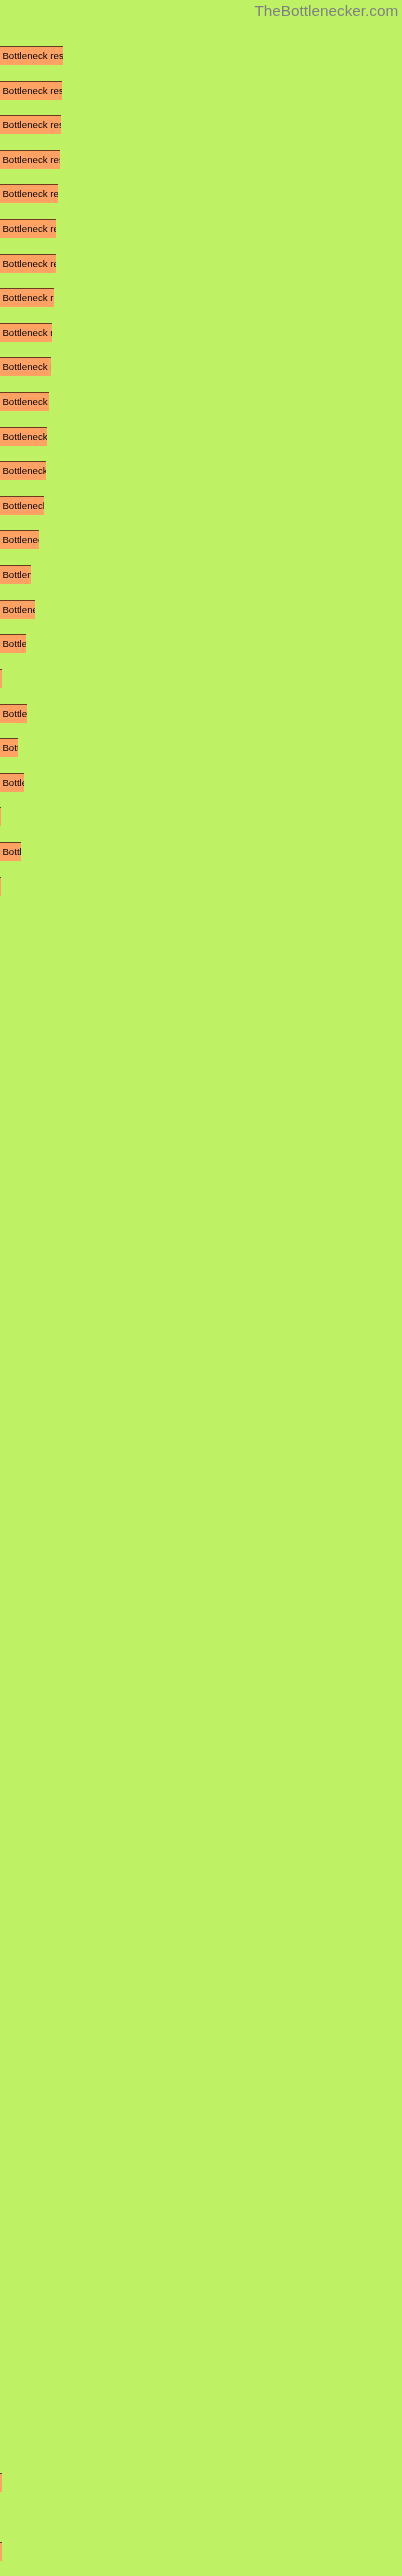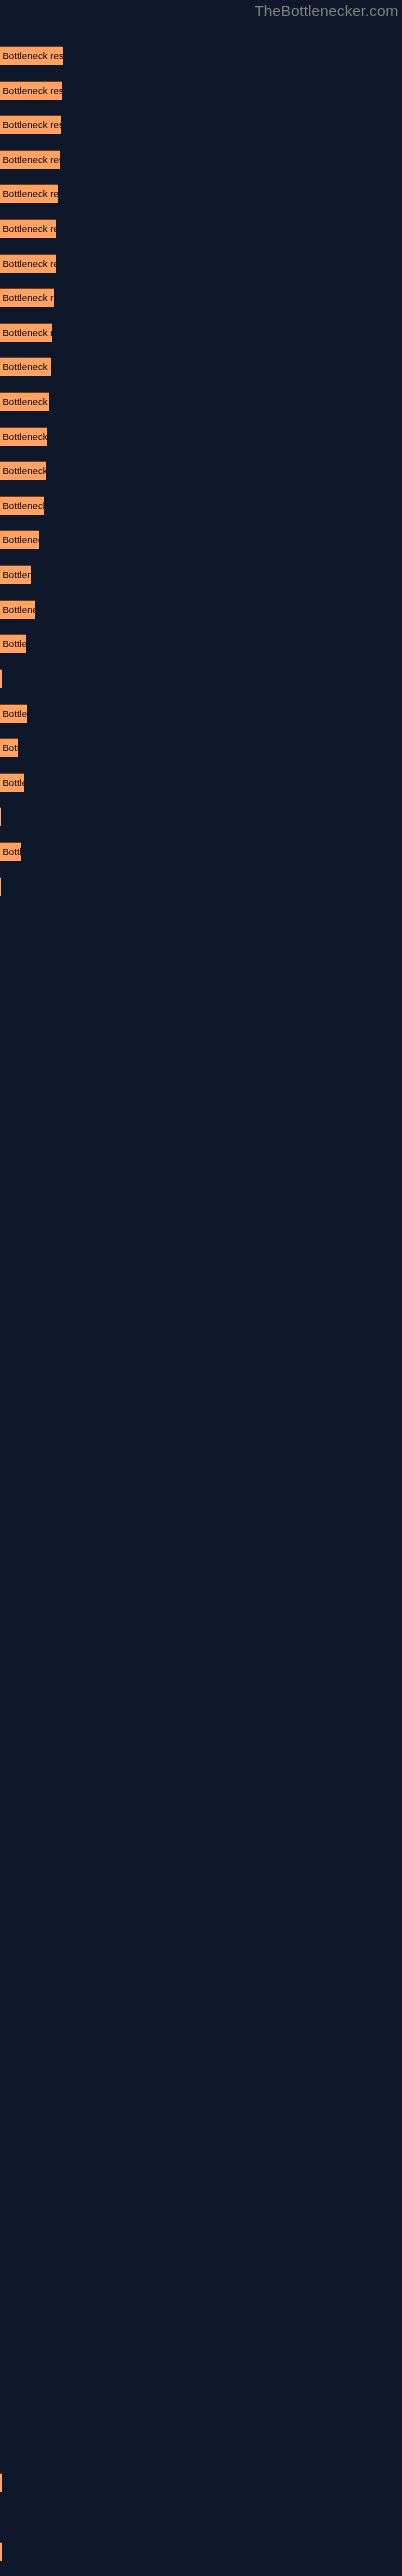--- a/index.html
+++ b/index.html
@@ -10,21 +10,21 @@
   body {
     width: 403px;
     height: 2576px;
     position: relative;
     font-family: "Liberation Sans", sans-serif;
     overflow: hidden;
   }
   #chart-root {
     position: absolute;
     inset: 0;
-    background: #0f172a;
+    background: #bef264;
   }
   #site-title {
     position: absolute;
     right: 4.8px;
     top: 1.6px;
     color: #808080;
     font-size: 15.3px;
     font-family: "Liberation Sans", sans-serif;
     letter-spacing: 0px;
     white-space: nowrap;

